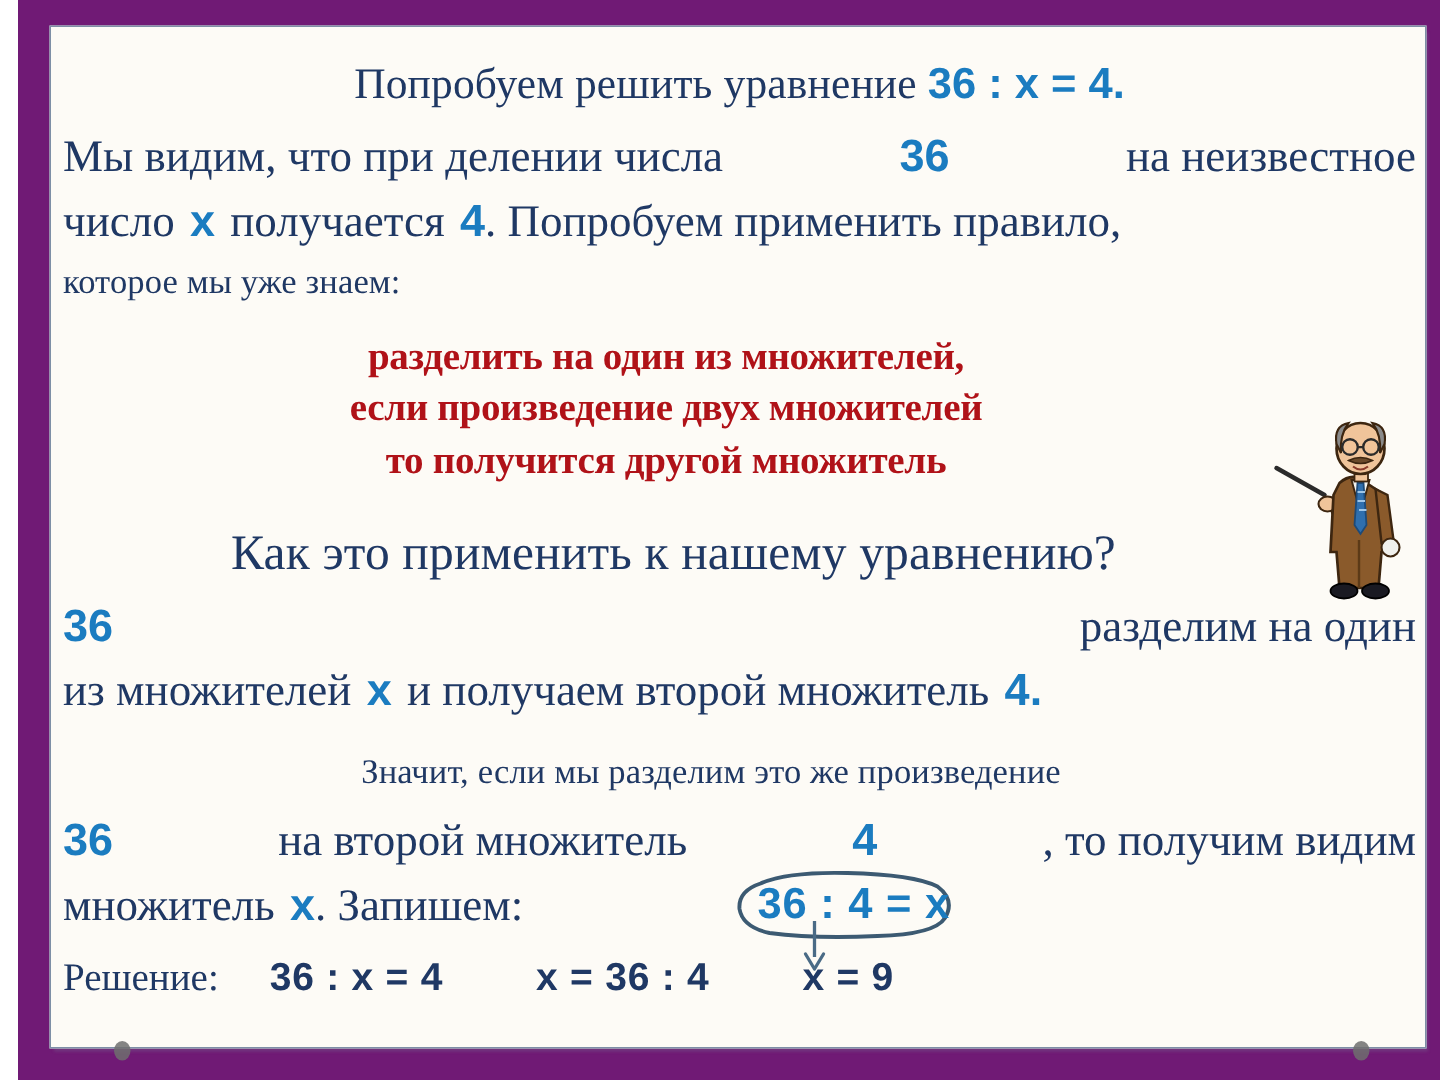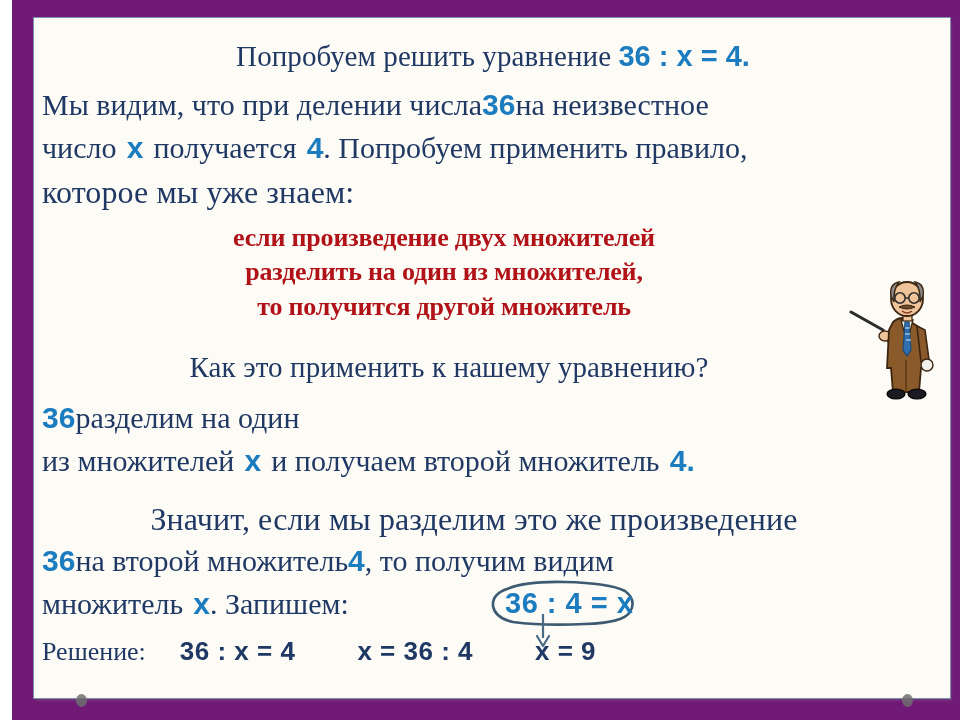--- a/index.html
+++ b/index.html
@@ -60,31 +60,31 @@
   #title-line {
     top: 22px;
     left: 0;
     width: 918px;
     text-align: center;
     font-size: 29px;
   }
 
   
   .para-line {
-    font-size: 32px;
+    font-size: 23px;
     line-height: 1.0;
   }
   #p1l1 { top: 72px;  left: 8px;  width: 902px; }
   #p1l2 { top: 115px; left: 8px;  width: 902px; }
   #p1l3 { top: 158px; left: 8px;  width: 902px; }
 
   .justify-row {
     position: absolute;
     display: flex;
-    justify-content: flex-start;
+    justify-content: space-between;
     color: #1f3864;
     font-size: 30px;
   }
   .justify-row.left { justify-content: flex-start; }
 
   
   #rule-block {
     position: absolute;
     top: 203px;
     left: 0;
@@ -98,21 +98,21 @@
     letter-spacing: -0.2px;
   }
   #rule-block div { white-space: nowrap; }
 
   
   #question-line {
     top: 333px;
     left: 0;
     width: 830px;
     text-align: center;
-    font-size: 29px;
+    font-size: 33px;
   }
 
   
   #p2l1 { top: 385px; left: 8px; width: 902px; }
   #p2l2 { top: 428px; left: 8px; width: 902px; }
 
   
   #p3l1 { top: 485px; left: 8px; width: 902px; }
   #p3l2 { top: 528px; left: 8px; width: 902px; }
   #p3l3 { top: 571px; left: 8px; width: 902px; }
@@ -212,22 +212,22 @@
           <span class="sp"></span>
         <span>получается</span>
           <span class="sp"></span>
         <span class="blue">4</span>
         <span>. Попробуем применить правило,</span>
       </div>
 
       <div class="line para-line" id="p1l3">которое мы уже знаем:</div>
 
       <div id="rule-block">
+        <div>разделить на один из множителей,</div>
         <div>если произведение двух множителей</div>
-        <div>разделить на один из множителей,</div>
         <div>то получится  другой  множитель</div>
       </div>
 
       <div id="teacher">
         <svg width="106" height="132" viewBox="0 0 106 132">
 
           <line x1="2" y1="44" x2="34" y2="62" stroke="#2b2b2b" stroke-width="3" stroke-linecap="round"></line>
 
           <path d="M36 66 L50 58 L56 70 L40 76 Z" fill="#8a5a2b" stroke="#3d2610" stroke-width="1.6"></path>
 

